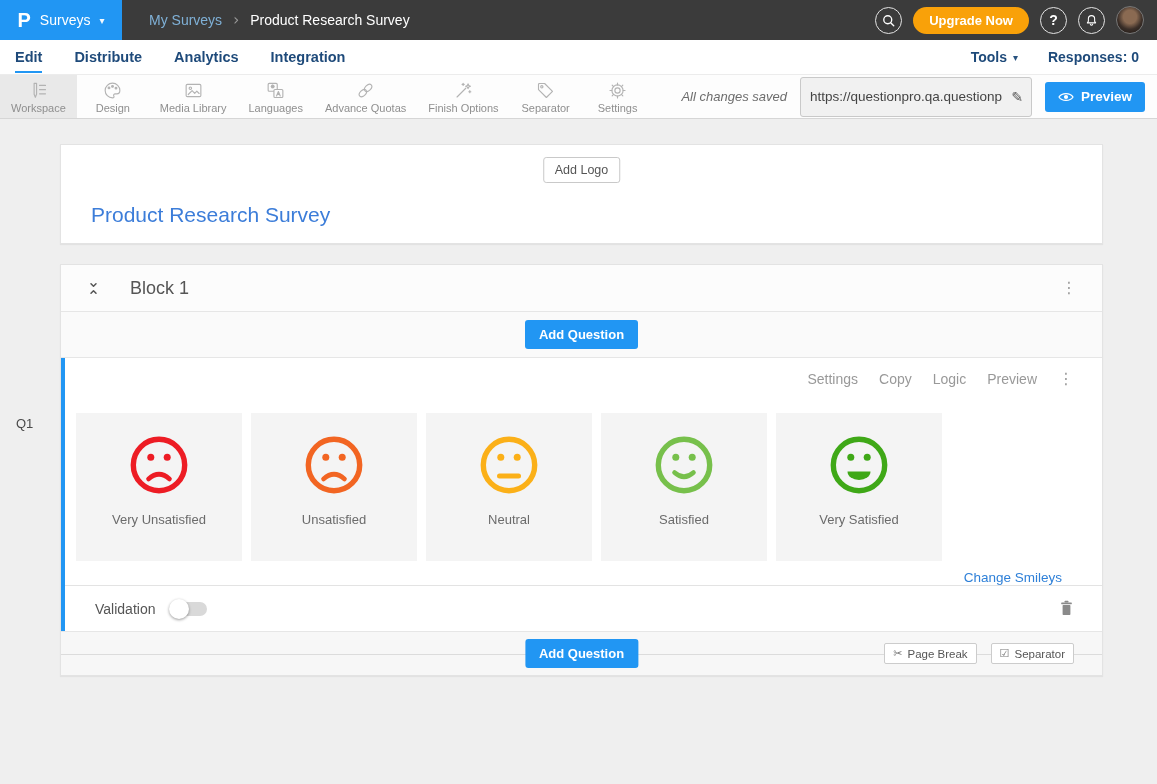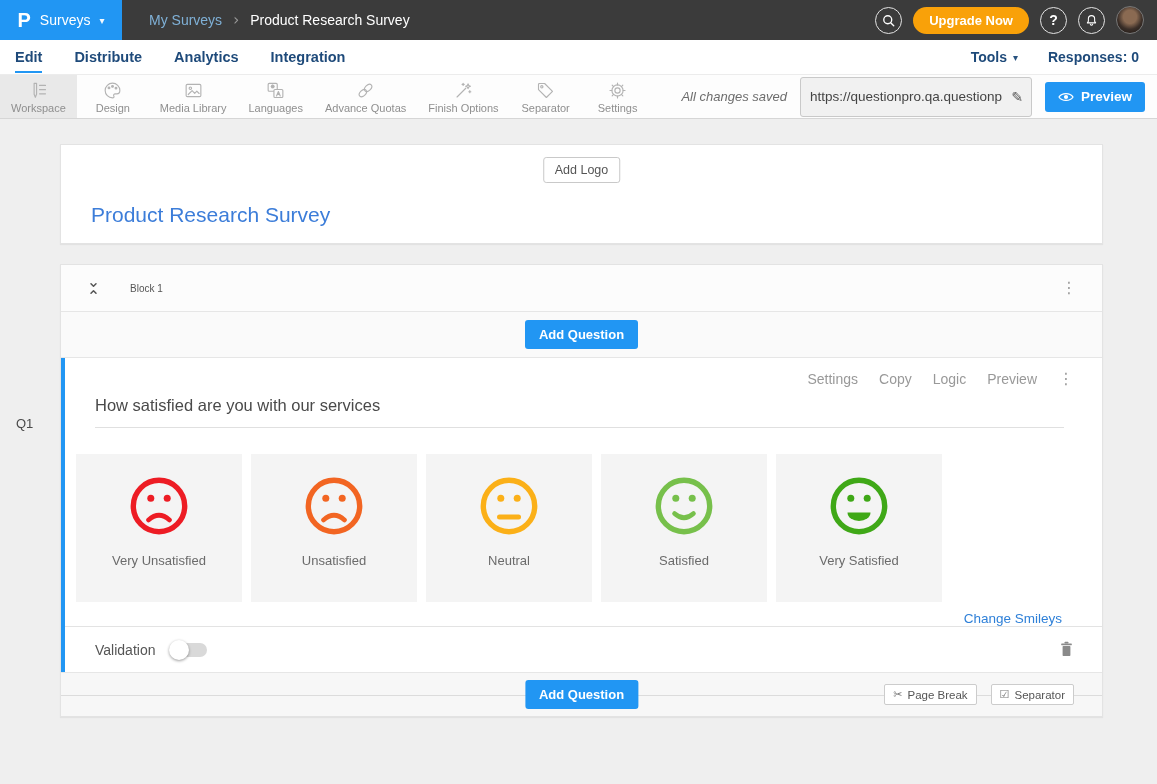--- a/index.html
+++ b/index.html
@@ -46,21 +46,21 @@
   
   .content { padding-top:25px; }
   .card { background:#fff; border:1px solid #e3e3e3; box-shadow:0 1px 1px rgba(0,0,0,.05); margin:0 54px 0 60px; }
   .survey-card { height:100px; position:relative; }
   .add-logo-btn { position:absolute; top:12px; left:50%; transform:translateX(-50%); background:#fff; border:1px solid #c9c9c9; border-radius:3px; padding:5px 11px; font-size:12.5px; color:#555; cursor:pointer; }
   .survey-title { position:absolute; left:30px; top:58px; font-size:21px; color:#3c7dd9; cursor:text; }
 
   .block-card { margin-top:20px; position:relative; }
   .block-header { height:47px; display:flex; align-items:center; padding:0 25px; background:#fcfcfc; border-bottom:1px solid #e6e6e6; }
   .collapse-icon { color:#555; cursor:pointer; display:grid; place-items:center; }
-  .block-title { margin-left:29px; font-size:10px; color:#555; }
+  .block-title { margin-left:29px; font-size:18px; color:#555; }
   .kebab { margin-left:auto; color:#9e9e9e; font-size:16px; font-family:"DejaVu Sans",sans-serif; cursor:pointer; line-height:1; }
   .addq-row { height:46px; display:grid; place-items:center; background:#fafafa; border-bottom:1px solid #e6e6e6; }
   .addq-btn { background:#2196f3; color:#fff; font-size:13px; font-weight:700; padding:7px 14px; border-radius:3px; border:none; cursor:pointer; font-family:"Liberation Sans",sans-serif; }
 
   .question-card { background:#fff; border-left:4px solid #2196f3; padding-top:13px; position:relative; }
   .q-num { position:absolute; left:-49px; top:58px; font-size:13px; color:#4a4a4a; font-weight:400; }
   .q-actions { display:flex; justify-content:flex-end; align-items:center; gap:21px; padding-right:28px; color:#999; font-size:14px; }
   .q-action { cursor:pointer; }
   .q-actions .kebab { margin-left:0; }
   .q-text { margin:9px 38px 0 30px; padding-bottom:12px; border-bottom:1px solid #e0e0e0; font-size:16.5px; font-weight:500; color:#4a4a4a; cursor:text; }
@@ -258,21 +258,20 @@
     <div class="question-card">
       <span class="q-num">Q1</span>
       <div class="q-actions">
 
         <span class="q-action">Settings</span>
           <span class="q-action">Copy</span>
           <span class="q-action">Logic</span>
           <span class="q-action">Preview</span>
           <span class="kebab">⋮</span>
       </div>
-      <div class="q-text">How satisfied are you with our services</div>
 
       <div class="options">
 
       <div class="option-tile">
             <svg width="62" height="62" viewBox="0 0 62 62">
               <circle cx="31" cy="31" r="25.7" fill="none" stroke="#ed1c24" stroke-width="5.4"></circle>
               <circle cx="22.8" cy="23.2" r="3.5" fill="#ed1c24"></circle>
               <circle cx="39.2" cy="23.2" r="3.5" fill="#ed1c24"></circle>
               <path d="M20.5 45 Q31 35.5 41.5 45" fill="none" stroke="#ed1c24" stroke-width="4.6" stroke-linecap="round"></path>
             </svg>

